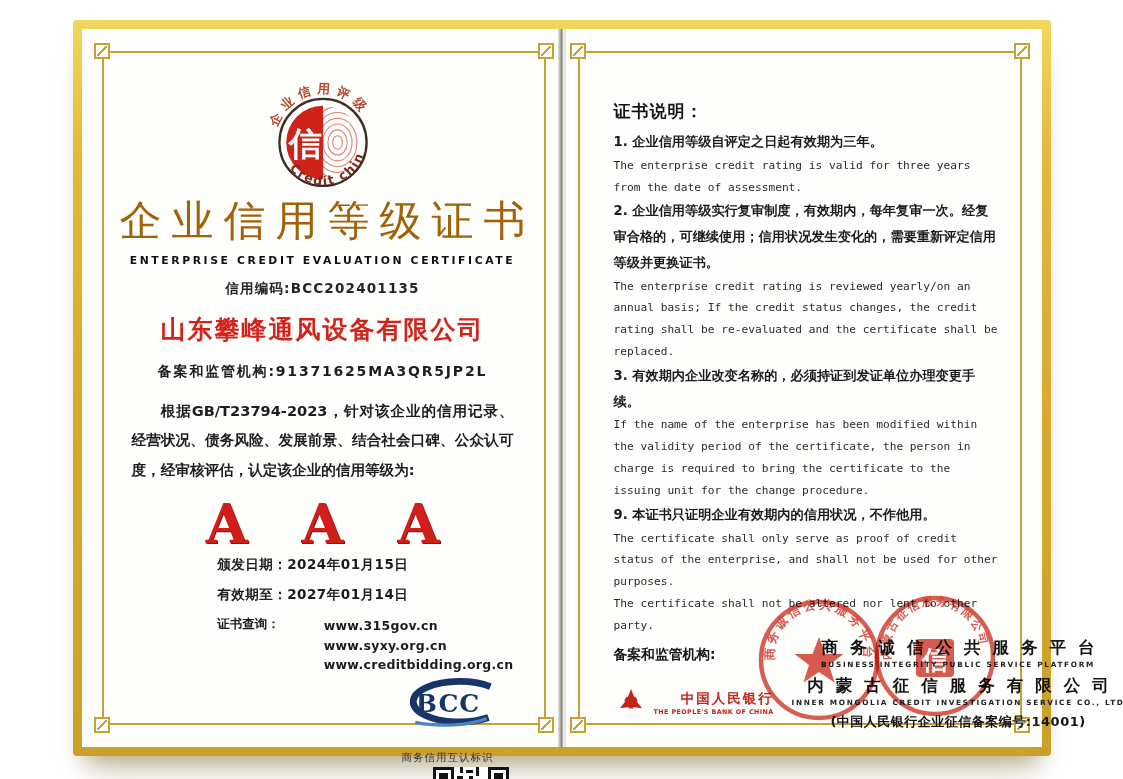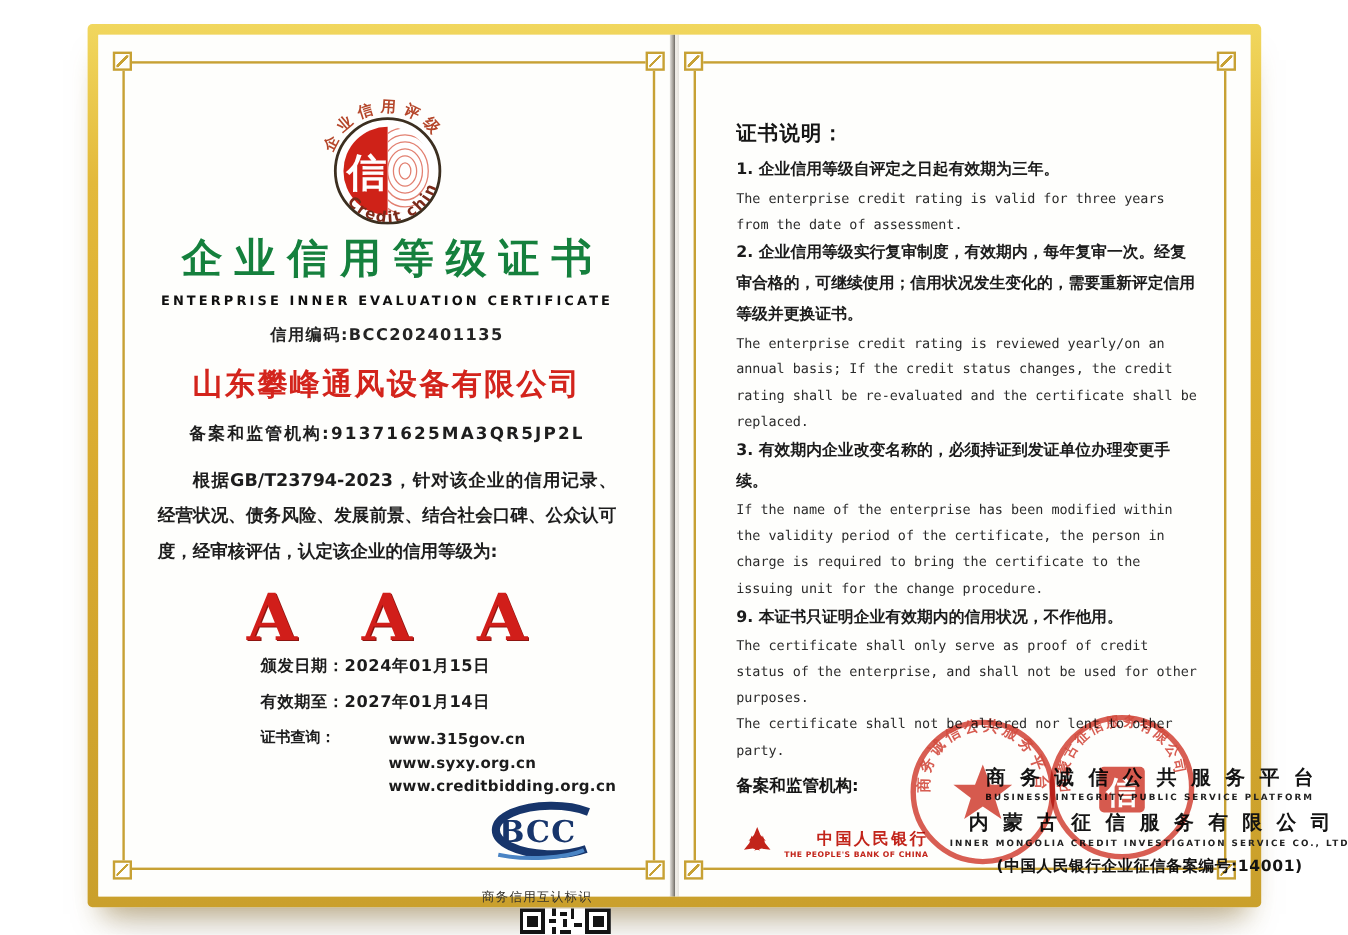--- a/index.html
+++ b/index.html
@@ -22,21 +22,21 @@
   .corn { position:absolute; width:16px; height:16px; border:2px solid #c7a134; background:#fefefc; }
   .corn::after { content:""; position:absolute; inset:1px;
     background:linear-gradient(135deg,transparent 42%,#c7a134 42%,#c7a134 56%,transparent 56%); }
   .corn.tl{ top:-10px; left:-10px; } .corn.tr{ top:-10px; right:-10px; }
   .corn.bl{ bottom:-10px; left:-10px; } .corn.br{ bottom:-10px; right:-10px; }
 
   
   .content-l { position:absolute; inset:34px 44px 34px 50px; display:flex;
     flex-direction:column; align-items:center; }
   .emblem { width:126px; height:122px; margin-top:2px; }
-  .cert-title { margin-top:6px; font-size:34px; font-weight:700; color:#15803d;
+  .cert-title { margin-top:6px; font-size:42px; font-weight:400; color:#a16207;
     letter-spacing:10px; text-indent:10px; white-space:nowrap; }
   .cert-title-en { margin-top:5px; font-size:10.8px; font-weight:700; color:#101010;
     letter-spacing:2.6px; white-space:nowrap; }
   .credit-code { margin-top:13px; font-size:13.5px; font-weight:700; color:#242424;
     letter-spacing:1.2px; }
   .company { margin-top:15px; font-size:25px; font-weight:700; color:#d3241c; letter-spacing:2px;
     white-space:nowrap; }
   .uscc { margin-top:17px; font-size:14px; font-weight:700; color:#1e1e1e; letter-spacing:1.8px;
     white-space:nowrap; }
   .statement { margin-top:15px; width:100%; font-size:14.6px; font-weight:600; color:#1d1d1d;
@@ -120,21 +120,21 @@
             <text font-size="13" font-weight="bold" fill="#b5462a" letter-spacing="6">
               <textPath href="#arcTop" startOffset="9%">企业信用评级</textPath>
             </text>
             <text font-size="13" font-weight="bold" fill="#7c2a1a" letter-spacing="1.5">
               <textPath href="#arcBot" startOffset="12%">Credit china</textPath>
             </text>
           </svg>
         </span>
 
         <div class="cert-title">企业信用等级证书</div>
-        <div class="cert-title-en">ENTERPRISE INNER EVALUATION CERTIFICATE</div>
+        <div class="cert-title-en">ENTERPRISE CREDIT EVALUATION CERTIFICATE</div>
         <div class="credit-code">信用编码:BCC202401135</div>
         <div class="company">山东攀峰通风设备有限公司</div>
         <div class="uscc">备案和监管机构:91371625MA3QR5JP2L</div>
         <div class="statement">根据GB/T23794-2023，针对该企业的信用记录、经营状况、债务风险、发展前景、结合社会口碑、公众认可度，经审核评估，认定该企业的信用等级为:</div>
         <div class="rating-row">
           <span class="rating">AAA</span>
         </div>
 
         <div class="footer-l">
           <div class="dates-col">

